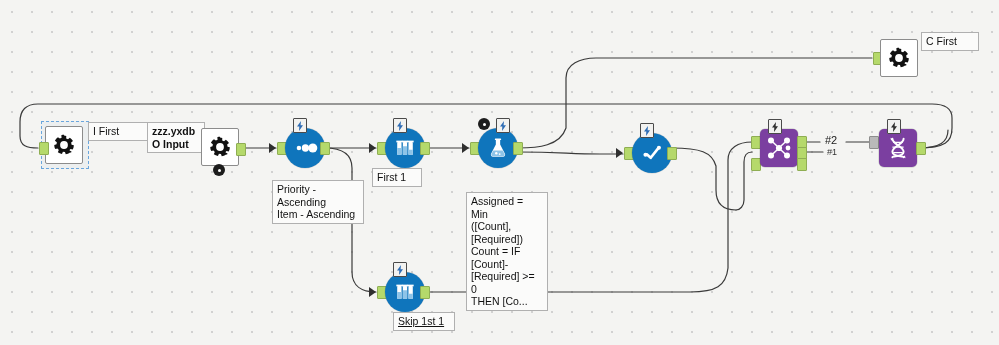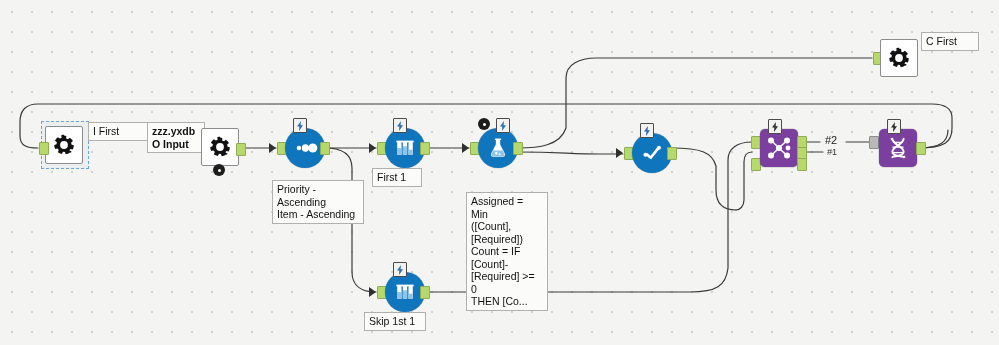--- a/index.html
+++ b/index.html
@@ -308,21 +308,21 @@
         <rect x="18" y="6.5" width="7" height="2" fill="#fff"></rect>
       </svg>
     </div>
     <div class="badge" style="left:393px;top:262px;">
       <svg width="8" height="10" viewBox="0 0 8 10">
           <path d="M5 0L1 5.6h2.3L3 10 7 4.3H4.6z" fill="#2f6db5"></path>
         </svg>
     </div>
     <div class="anchor" style="left:420px;top:286px;"></div>
   </div>
-  <div class="anno" style="left:364px;top:312px;width:52px;">Skip 1st 1</div>
+  <div class="anno" style="left:393px;top:312px;width:52px;text-decoration:underline;">Skip 1st 1</div>
 
   <div class="tool">
     <div class="anchor" style="left:873px;top:52px;"></div>
     <div class="mac" style="left:880px;top:39px;">
       <svg class="icon" width="26" height="26" viewBox="0 0 24 24" aria-hidden="true">
         <path fill="#111" d="M12 2.6c-.9 0-1.7.1-2.5.4l.3 2.2-1.6.9-1.8-1.3c-1.2.9-2.2 2-2.8 3.3l1.8 1.3-.3 1.9-2.1.6c0 1.4.3 2.7.9 3.9l2.1-.6 1.2 1.5-.9 2c1.1.8 2.4 1.4 3.8 1.6l.9-2 1.9.1.7 2.1c1.4-.1 2.7-.6 3.8-1.3l-.7-2.1 1.3-1.4 2.1.5c.6-1.2 1-2.6 1-4l-2.1-.5-.4-1.9 1.7-1.4c-.7-1.2-1.7-2.3-2.9-3.1l-1.7 1.4-1.7-.8.1-2.2c-.6-.2-1.3-.3-2.1-.4z"></path>
         <circle cx="12" cy="12" r="3.6" fill="#fff"></circle>
         <path fill="#111" d="M12.8 12.6l3.6 3.6-.3 2.5 2.5-.3-3.6-3.6z"></path>
         <path fill="#111" d="M17.9 17.2l1.3 1.3-2.3.9z"></path>
       </svg>

